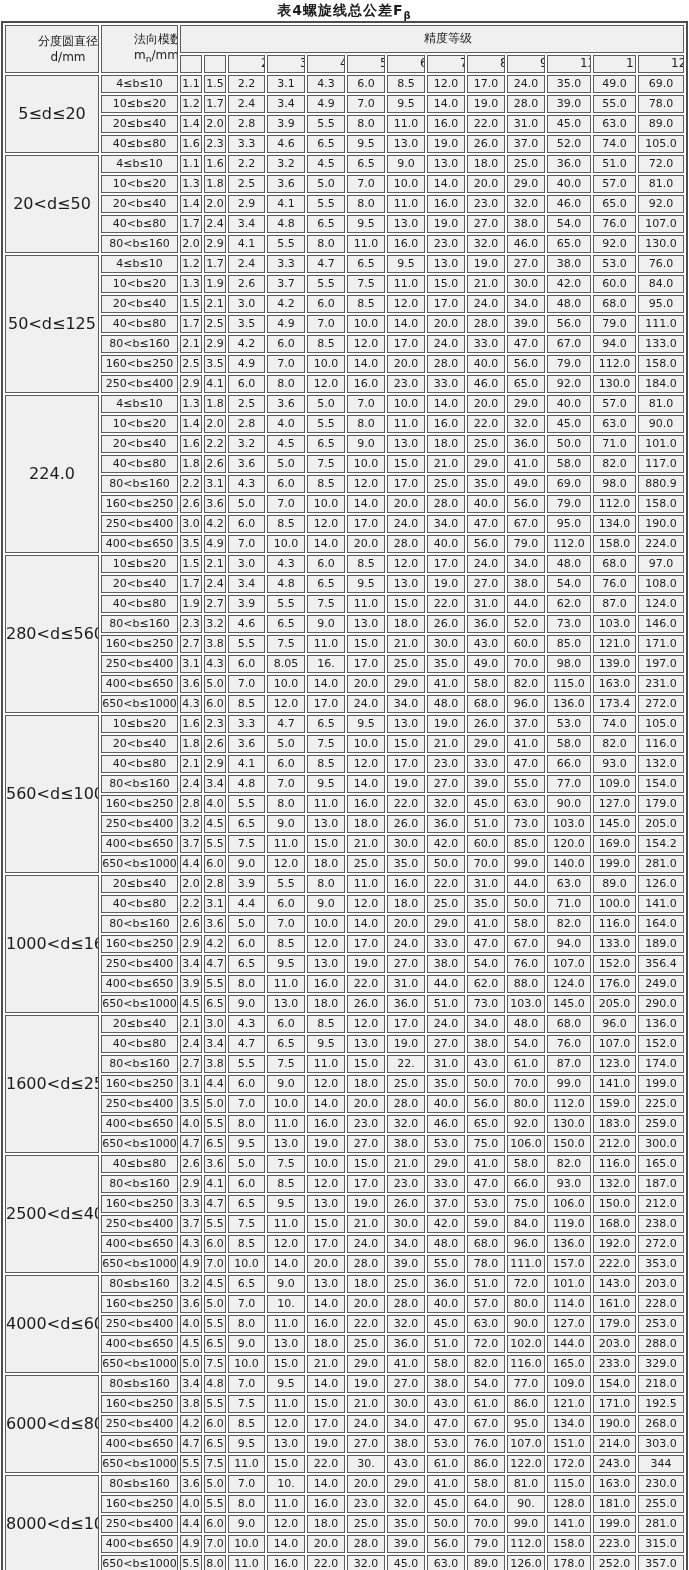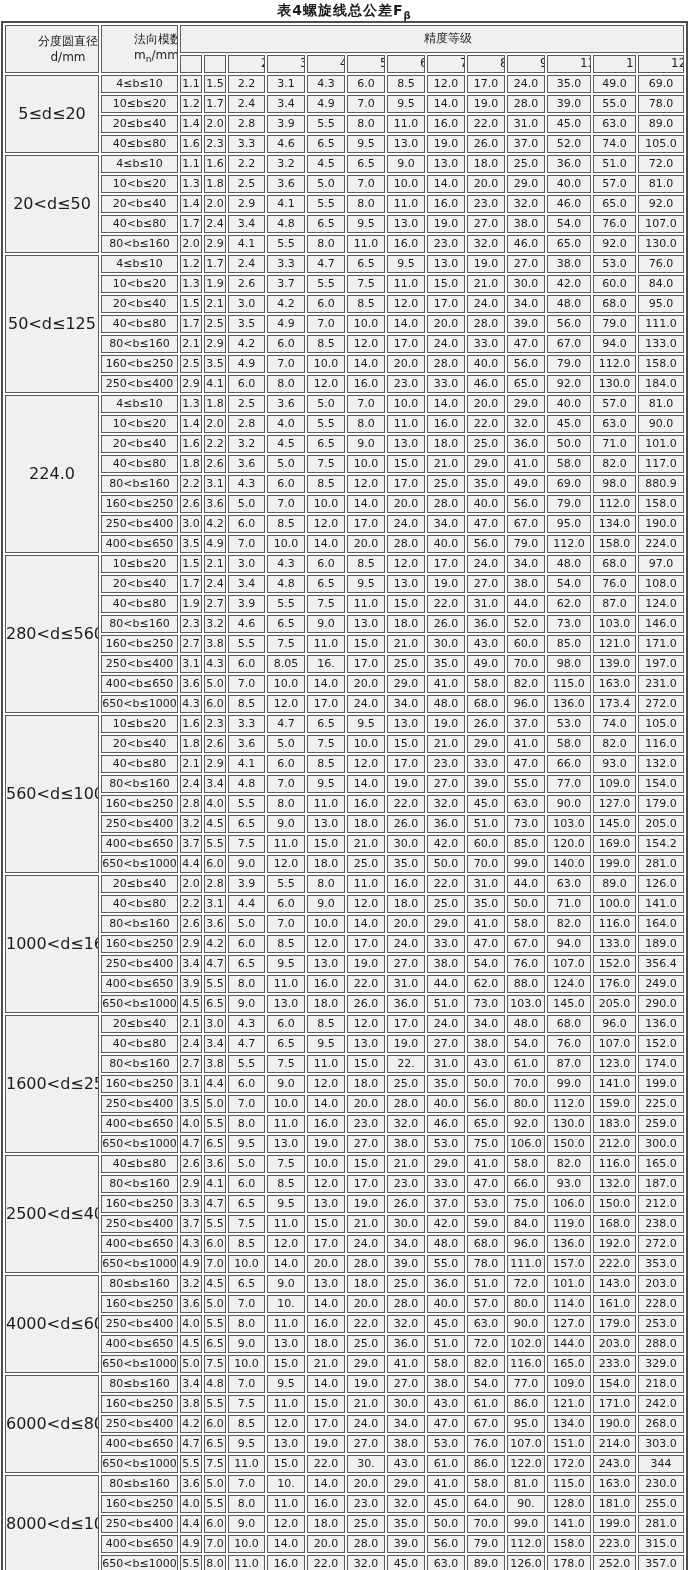--- a/index.html
+++ b/index.html
@@ -1151,21 +1151,21 @@
           <td class="v-cell">7.5</td>
           <td class="v-cell">11.0</td>
           <td class="v-cell">15.0</td>
           <td class="v-cell">21.0</td>
           <td class="v-cell">30.0</td>
           <td class="v-cell">43.0</td>
           <td class="v-cell">61.0</td>
           <td class="v-cell">86.0</td>
           <td class="v-cell">121.0</td>
           <td class="v-cell">171.0</td>
-          <td class="v-cell">242.0</td>
+          <td class="v-cell">192.5</td>
         </tr>
         <tr>
           <td class="b-cell">250&lt;b≤400</td>
           <td class="v-cell">4.2</td>
           <td class="v-cell">6.0</td>
           <td class="v-cell">8.5</td>
           <td class="v-cell">12.0</td>
           <td class="v-cell">17.0</td>
           <td class="v-cell">24.0</td>
           <td class="v-cell">34.0</td>

